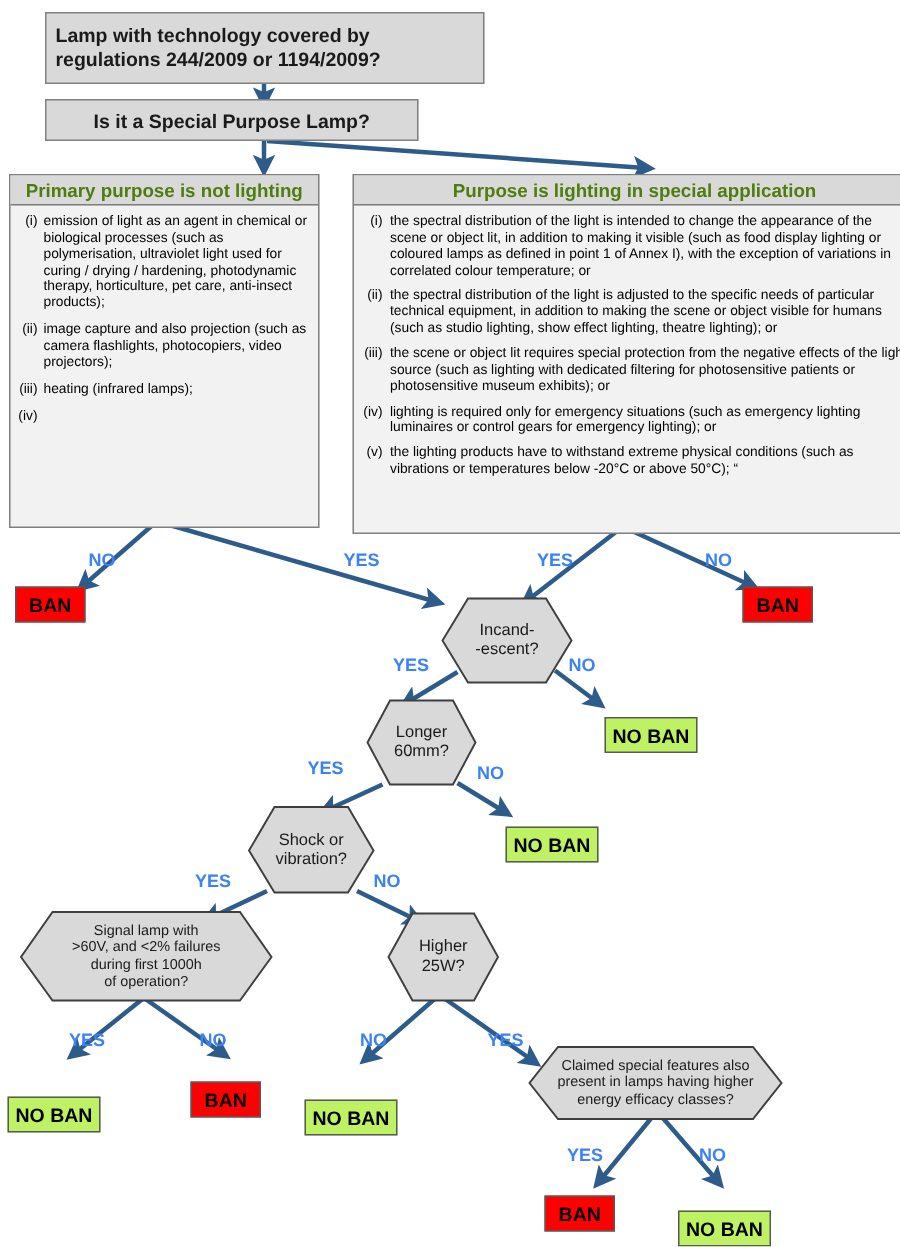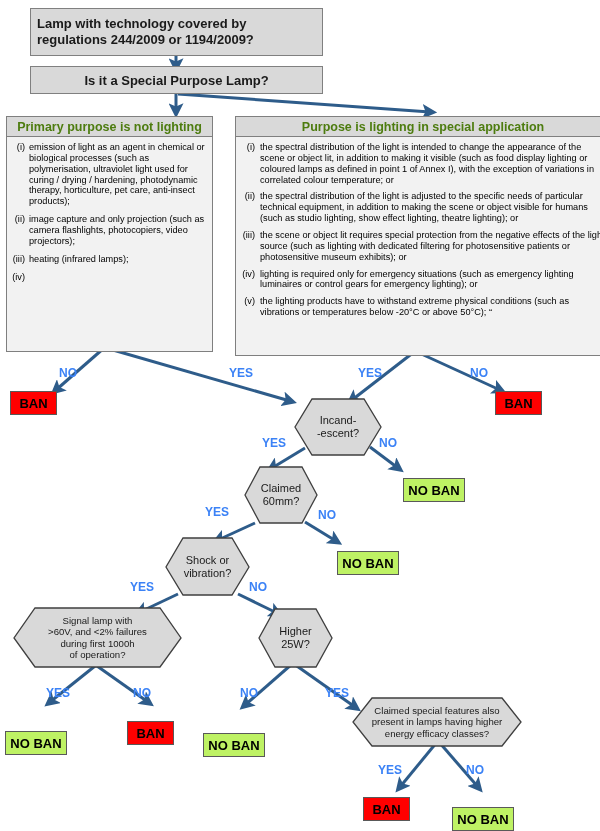--- a/index.html
+++ b/index.html
@@ -116,32 +116,32 @@
       <line x1="294" y1="664" x2="355" y2="707"></line>
 
       <line x1="437" y1="742" x2="400" y2="787"></line>
 
       <line x1="439" y1="742" x2="478" y2="787"></line>
     </g>
   </svg>
 
   <div class="gbox" style="left:30px;top:8px;width:293px;height:48px;font-size:13px;padding:2px 6px;line-height:1.25;">Lamp with technology covered by regulations 244/2009 or 1194/2009?</div>
 
-  <div class="gbox" style="left:30px;top:66px;width:293px;height:28px;font-size:13px;">Is it a Special Purpose Lamp?</div>
+  <div class="gbox" style="left:30px;top:66px;width:249px;height:28px;font-size:13px;">Is it a Special Purpose Lamp?</div>
 
   <div class="panel" style="left:6px;top:116px;width:207px;height:236px;">
     <div class="panel-head" style="height:20px;line-height:20px;font-size:12.5px;">Primary purpose is not lighting</div>
     <div class="panel-body" style="font-size:9.2px;padding-top:5px;">
       <div class="itm">
         <span class="rn" style="width:20px;padding-right:4px;">(i)</span>
         <span class="tx">emission of light as an agent in chemical or biological processes (such as polymerisation, ultraviolet light used for curing / drying / hardening, photodynamic therapy, horticulture, pet care, anti-insect products);</span>
       </div>
       <div class="itm" style="margin-top:7px;">
         <span class="rn" style="width:20px;padding-right:4px;">(ii)</span>
-        <span class="tx">image capture and only projection (such as camera flashlights, photocopiers, video projectors);</span>
+        <span class="tx">image capture and also projection (such as camera flashlights, photocopiers, video projectors);</span>
       </div>
       <div class="itm" style="margin-top:7px;">
         <span class="rn" style="width:20px;padding-right:4px;">(iii)</span>
         <span class="tx">heating (infrared lamps);</span>
       </div>
       <div class="itm" style="margin-top:7px;">
         <span class="rn" style="width:20px;padding-right:4px;">(iv)</span>
       </div>
     </div>
   </div>
@@ -177,21 +177,21 @@
         <polygon points="18,1 70,1 87,29 70,57 18,57 1,29" fill="#d9d9d9" stroke="#3f3f3f" stroke-width="1.3"></polygon>
       </svg>
     <div class="hexlabel" style="font-size:11px;">Incand-
 -escent?</div>
   </div>
 
   <div class="hex" style="left:244px;top:466px;width:74px;height:58px;">
     <svg width="74" height="58" viewBox="0 0 74 58">
         <polygon points="16,1 58,1 73,29 58,57 16,57 1,29" fill="#d9d9d9" stroke="#3f3f3f" stroke-width="1.3"></polygon>
       </svg>
-    <div class="hexlabel" style="font-size:11px;">Claimed
+    <div class="hexlabel" style="font-size:11px;">Longer
 60mm?</div>
   </div>
 
   <div class="hex" style="left:165px;top:537px;width:85px;height:59px;">
     <svg width="85" height="59" viewBox="0 0 85 59">
         <polygon points="18,1 67,1 84,30 67,58 18,58 1,30" fill="#d9d9d9" stroke="#3f3f3f" stroke-width="1.3"></polygon>
       </svg>
     <div class="hexlabel" style="font-size:11px;">Shock or
 vibration?</div>
   </div>

